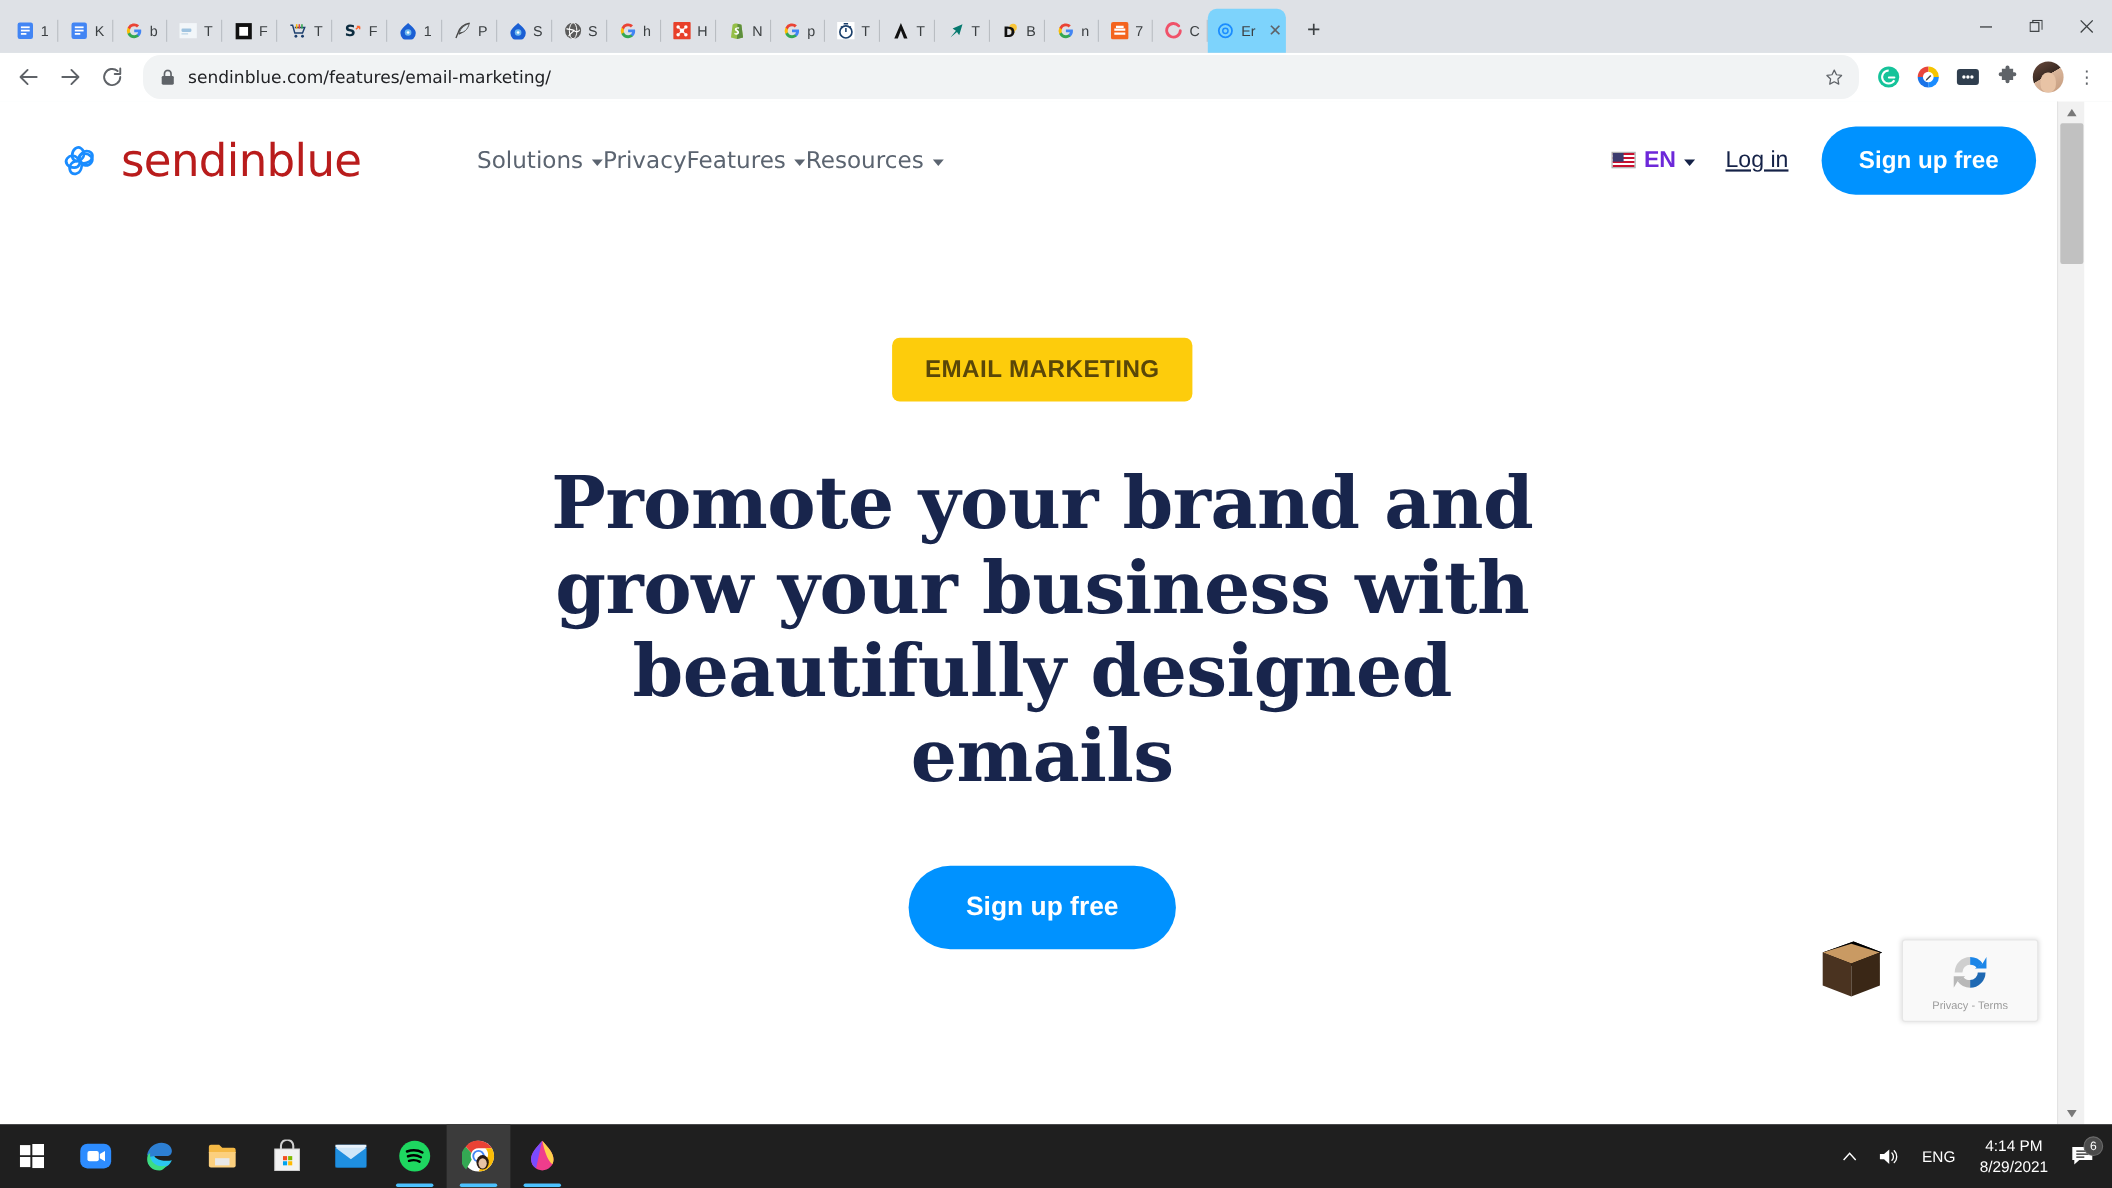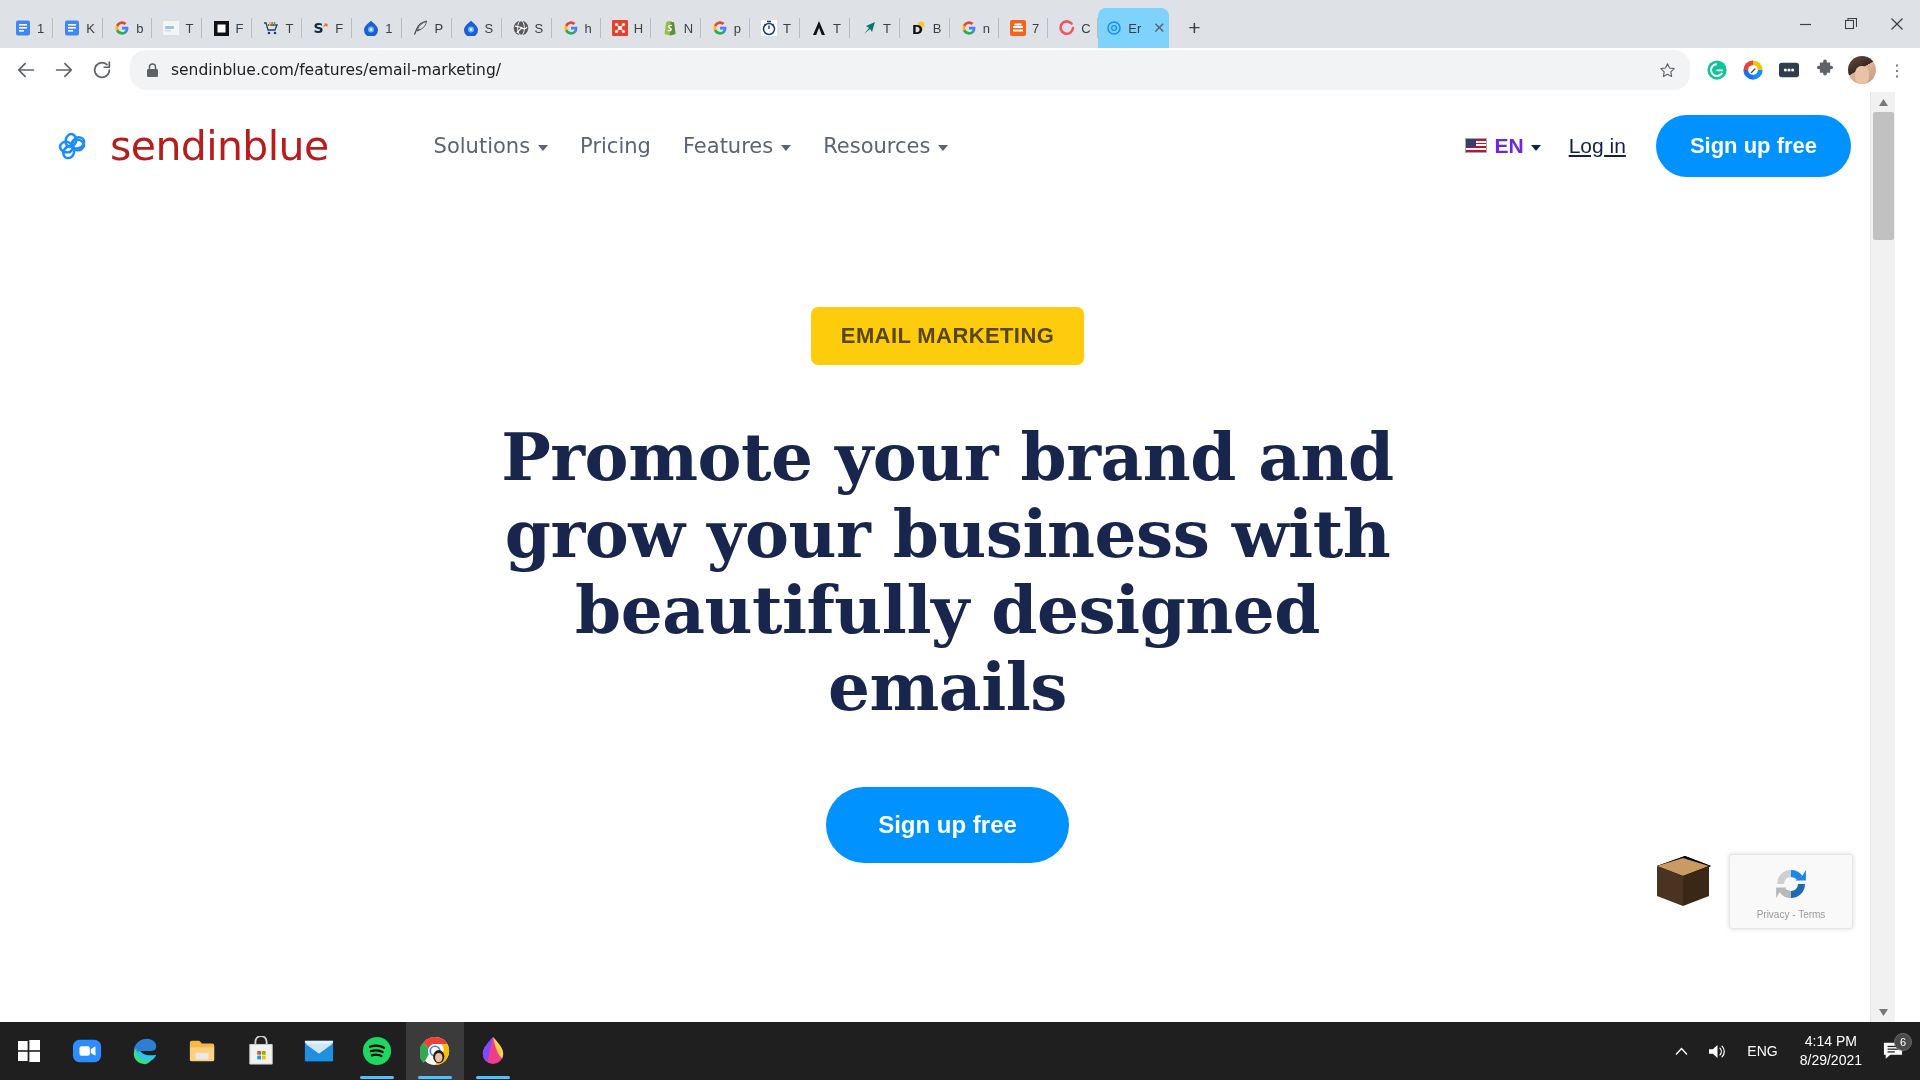--- a/index.html
+++ b/index.html
@@ -104,21 +104,21 @@
   #page { width: 1895px; height: 930px; position: relative; background: #fff; overflow: hidden; }
 
   
   #site-header {
     height: 107px; display: flex; align-items: center;
     padding: 0 44px 0 50px;
   }
   #brand { display: flex; align-items: center; gap: 16px; flex: 0 0 auto; }
   #brand-text { font-size: 41px; color: #b91c1c; font-weight: 400; letter-spacing: -0.6px; font-family: "DejaVu Sans", sans-serif;}
   #site-nav {
-    display: flex; align-items: center; gap: 32px;
+    display: flex; align-items: center; 
     margin-left: 105px; flex: 0 0 auto;
   }
   .nav-item {
     display: flex; align-items: center; gap: 8px;
     font-size: 21px; color: #5b6470; font-family: "DejaVu Sans", sans-serif;
   }
   .caret { width:0; height:0; border-left:5px solid transparent; border-right:5px solid transparent; border-top:6px solid #5b6470; display:inline-block; margin-top:4px; }
   #header-right { margin-left: auto; display: flex; align-items: center; gap: 0; }
   #lang-switch { display: flex; align-items: center; gap: 7px; font-size: 21px; color: #6d28d9; font-weight: 700; }
   #flag {
@@ -593,21 +593,21 @@
           </svg>
           <span id="brand-text">sendinblue</span>
         </div>
 
         <nav id="site-nav">
           <div class="nav-item">
             <span>Solutions</span>
             <span class="caret"></span>
           </div>
           <div class="nav-item">
-            <span>Pricing</span>
+            <span>Privacy</span>
           </div>
           <div class="nav-item">
             <span>Features</span>
             <span class="caret"></span>
           </div>
           <div class="nav-item">
             <span>Resources</span>
             <span class="caret"></span>
           </div>
         </nav>

